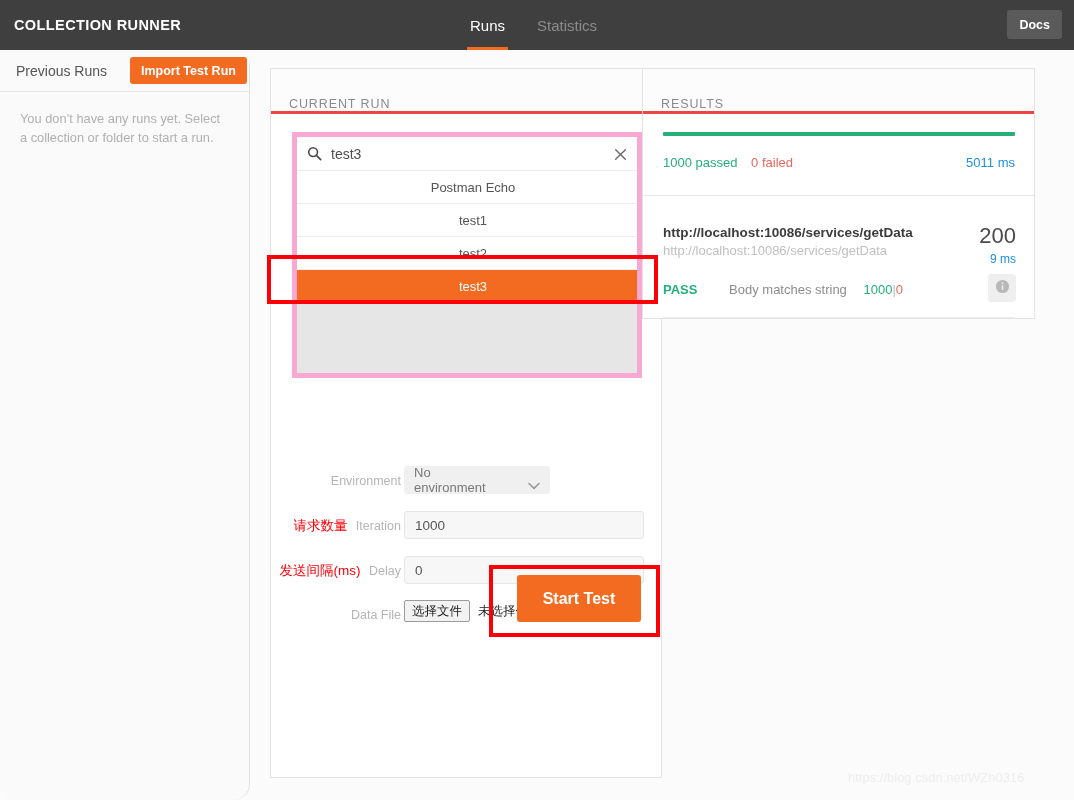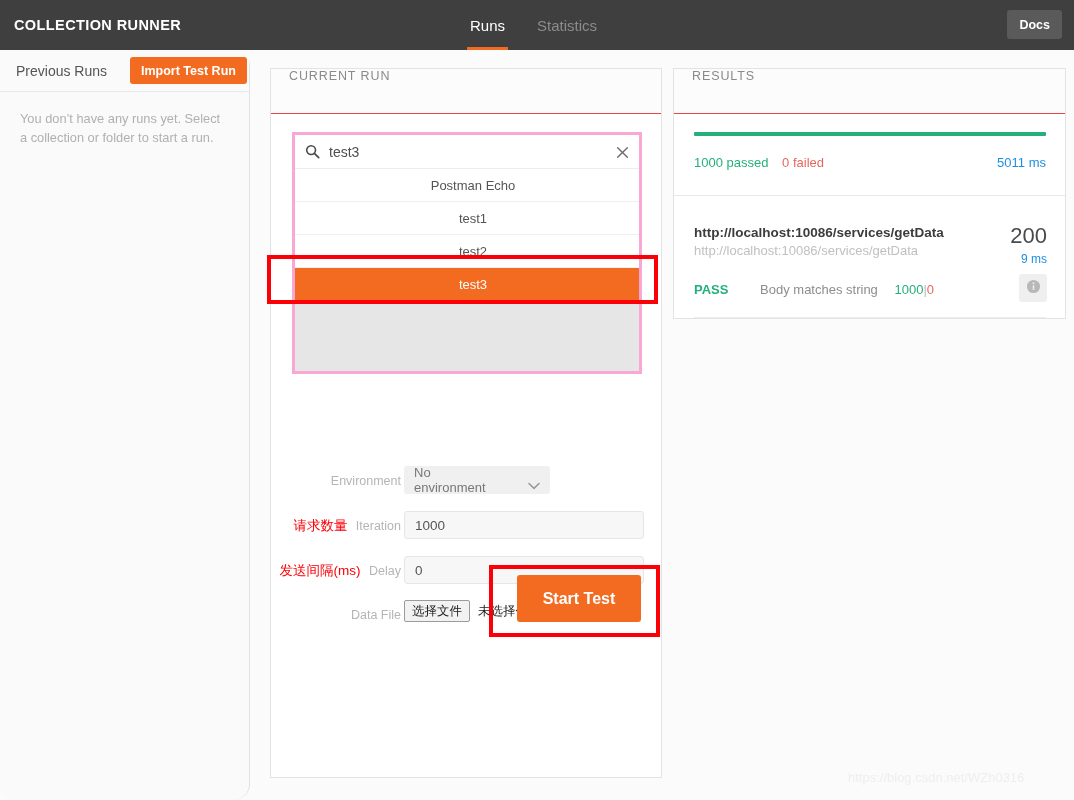--- a/index.html
+++ b/index.html
@@ -60,32 +60,32 @@
   }
   .sidebar-empty {
     padding: 17px 20px 0 20px; color: #b0b0b0; font-size: 12.8px; line-height: 1.5;
   }
 
   
   .panel {
     position: absolute; background: #ffffff; border: 1px solid #e3e3e3;
   }
   .panel-head {
-    height: 45px; border-bottom: 1px solid #ef4444; background: #fcfcfc;
-    display: flex; align-items: flex-start; padding-left: 18px;
+    height: 45px; border-bottom: 3px solid #ef4444; background: #fcfcfc;
+    display: flex; align-items: flex-end; padding-left: 18px;
   }
   .panel-head-title { font-size: 12.5px; color: #8a8a8a; letter-spacing: .9px; }
 
   #panel-current { left: 270px; top: 68px; width: 392px; height: 710px; }
-  #panel-results { left: 673px; top: 68px; width: 393px; height: 251px; }
+  #panel-results { left: 642px; top: 68px; width: 393px; height: 251px; }
 
   
   .search-wrap {
     position: absolute; left: 21px; top: 63px; width: 350px;
-    border: 3px solid #f9a8d4; background: #fff;
+    border: 5px solid #f9a8d4; background: #fff;
   }
   .search-row {
     height: 34px; display: flex; align-items: center; padding: 0 10px;
     border-bottom: 1px solid #ededed;
   }
   .search-icon { width: 15px; height: 15px; flex: 0 0 15px; margin-right: 9px; }
   .search-input {
     flex: 1; border: none; outline: none; font-size: 14px; color: #4f4f4f;
     font-family: inherit; background: transparent; padding: 0;
   }

